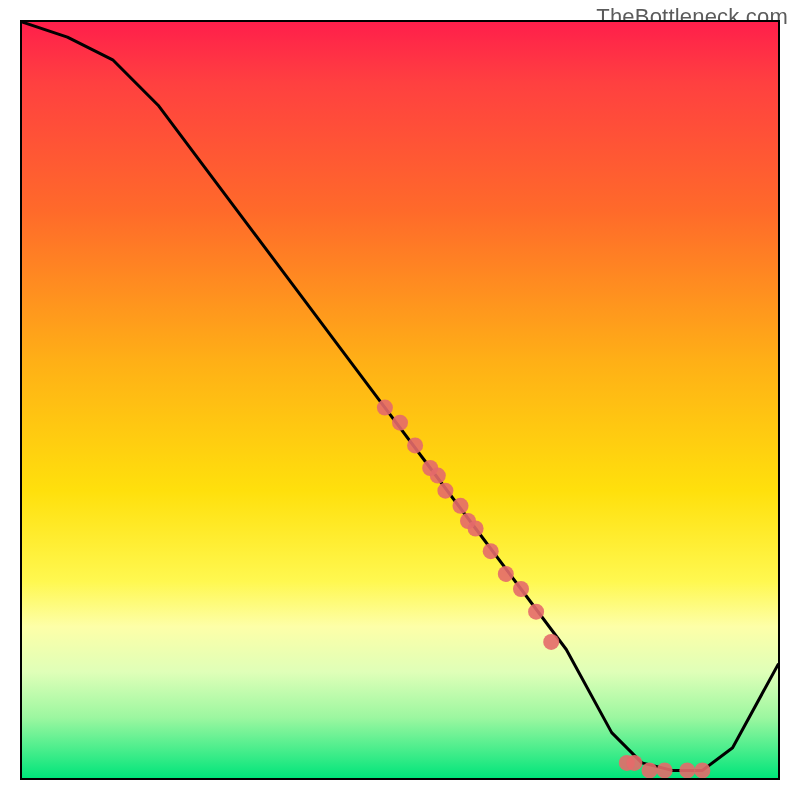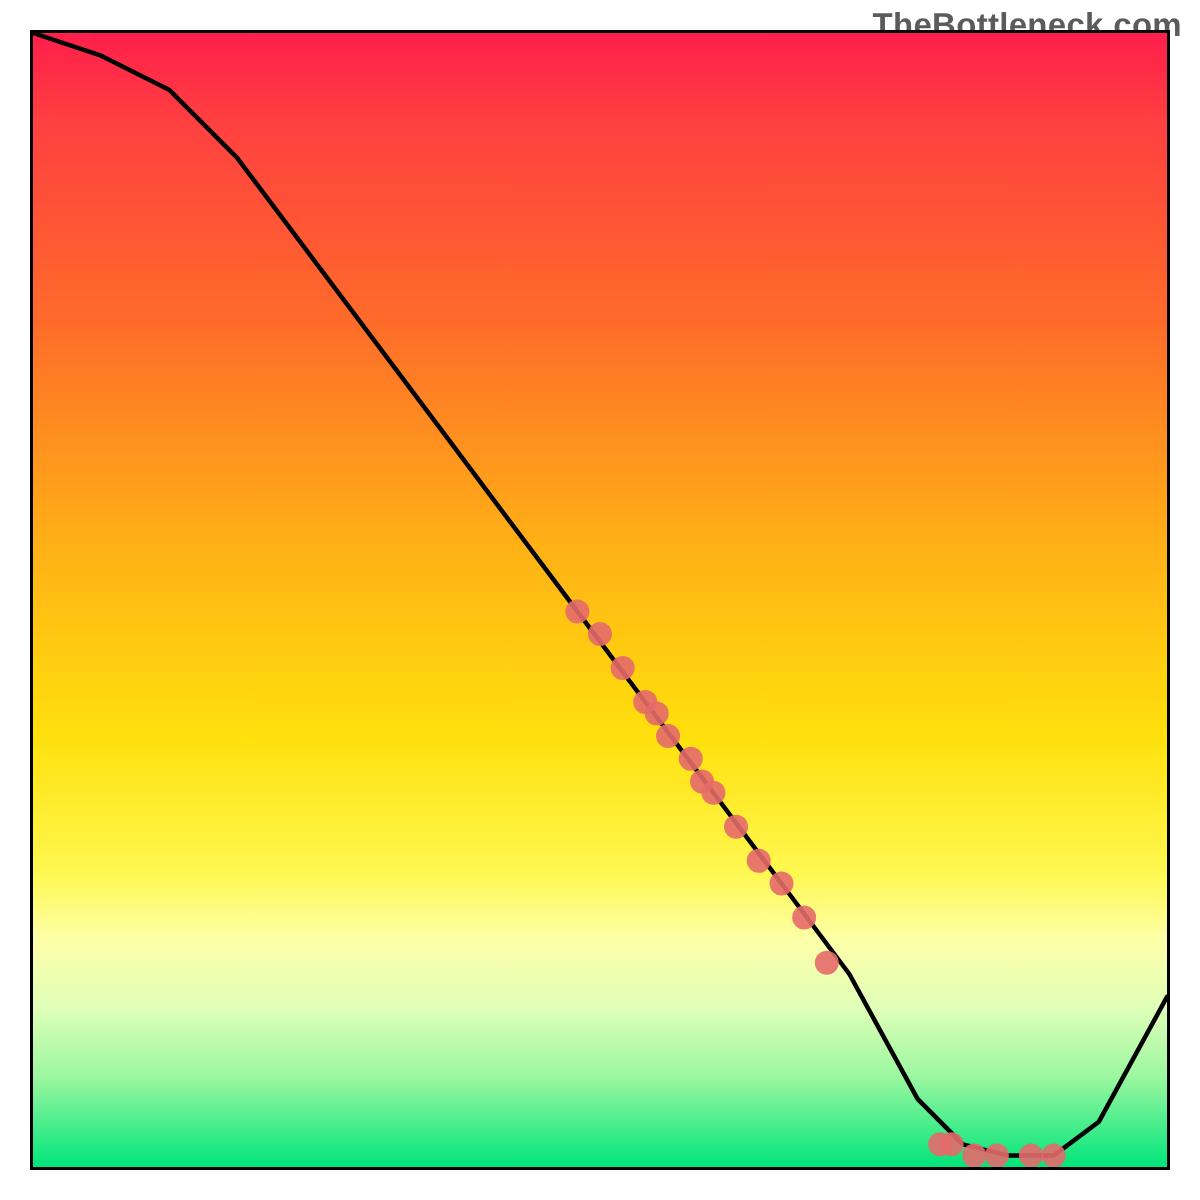--- a/index.html
+++ b/index.html
@@ -46,21 +46,21 @@
   .svg-layer {
     position: absolute;
     inset: 0;
   }
   .watermark {
     position: absolute;
     top: 4px;
     right: 12px;
     color: #3f3f3f;
     font-size: 22px;
-    font-weight: 700;
+    font-weight: 400;
     letter-spacing: 0.2px;
     opacity: 0.85;
     text-align: right;
   }
 </style>
 </head>
 <body>
 
 <div class="chart-wrap">
   <div class="watermark">TheBottleneck.com</div>

